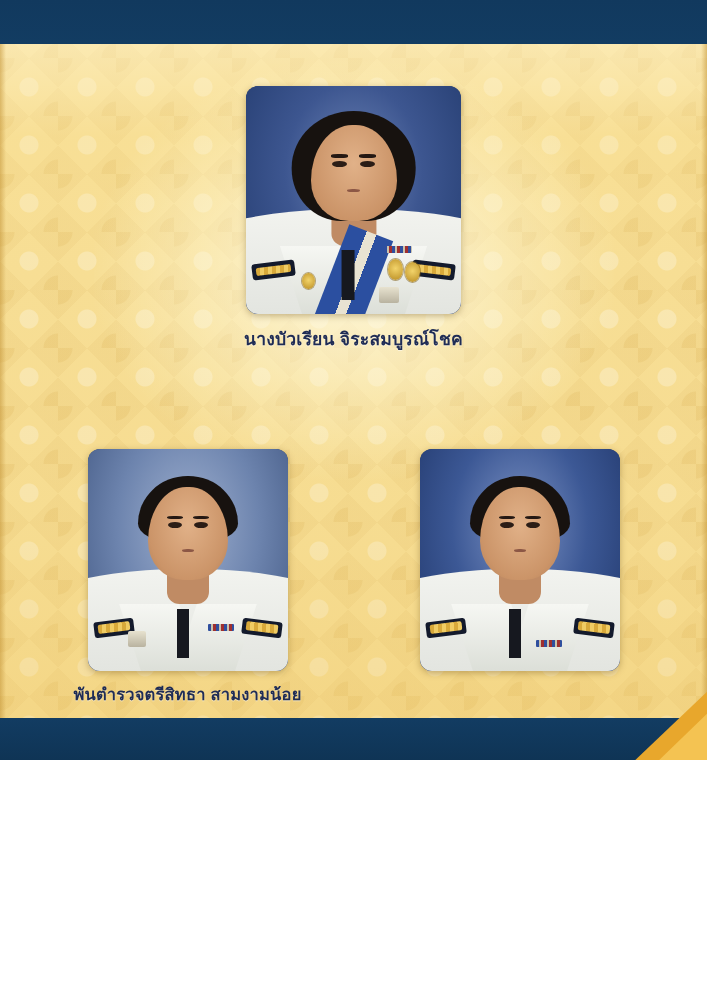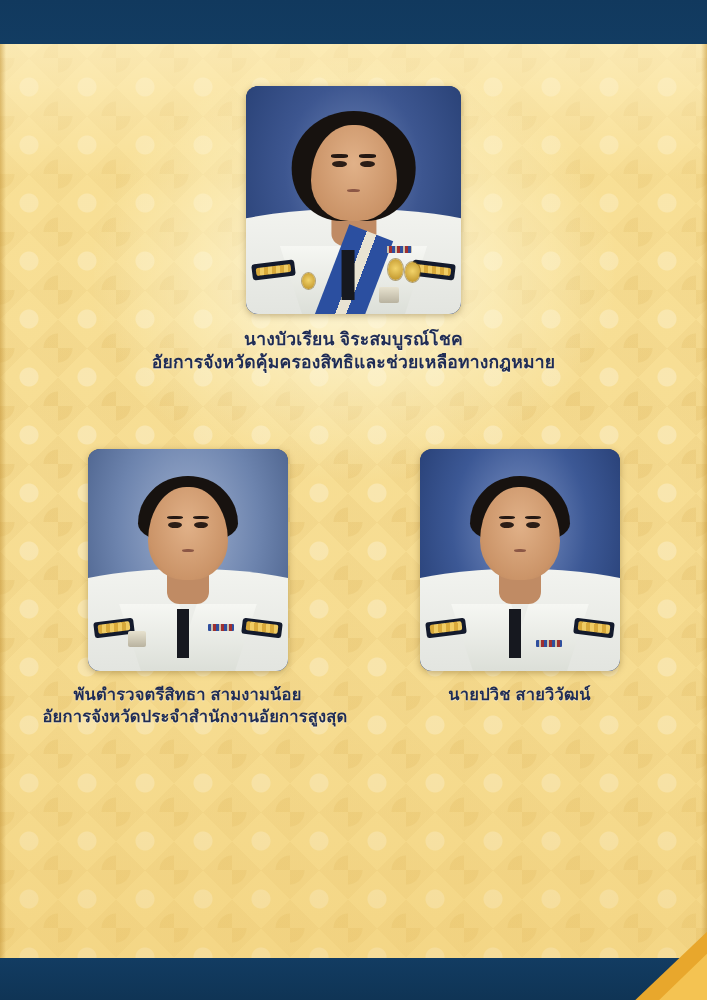--- a/index.html
+++ b/index.html
@@ -10,21 +10,21 @@
   body {
     width: 707px;
     height: 1000px;
     overflow: hidden;
     font-family: "Liberation Sans", sans-serif;
   }
 
   .page {
     position: relative;
     width: 707px;
-    height: 1000px;
+    height: 760px;
     background: #f6dd93;
     overflow: hidden;
   }
 
   
   .bg-pattern {
     position: absolute;
     inset: 0;
     background-color: #f7de95;
     background-image:
@@ -375,21 +375,20 @@
           <div class="pt-shoulder r"></div>
           <div class="pt-ribbon" style="left:64%; top:70%;"></div>
           <div class="pt-medal" style="left:66%; top:76%;"></div>
           <div class="pt-medal" style="left:74%; top:77%;"></div>
           <div class="pt-badge" style="left:62%; top:88%;"></div>
           <div class="pt-medal" style="left:26%; top:82%; width:6%; height:7%;"></div>
         </div>
       </div>
       <div class="caption">
         <span class="line">นางบัวเรียน  จิระสมบูรณ์โชค</span>
-        <span class="line">อัยการจังหวัดคุ้มครองสิทธิและช่วยเหลือทางกฎหมาย</span>
       </div>
     </div>
 
     <div class="row-bottom">
 
       <div class="cell">
         <div class="photo photo-sm">
           <div class="pt">
             <div class="pt-bg grey"></div>
             <div class="pt-torso"></div>
@@ -405,21 +404,20 @@
             <div class="pt-mouth"></div>
             <div class="pt-tie"></div>
             <div class="pt-shoulder l"></div>
             <div class="pt-shoulder r"></div>
             <div class="pt-ribbon" style="left:60%; top:79%;"></div>
             <div class="pt-badge" style="left:20%; top:82%;"></div>
           </div>
         </div>
         <div class="caption">
           <span class="line">พันตำรวจตรีสิทธา  สามงามน้อย</span>
-          <span class="line">อัยการจังหวัดประจำสำนักงานอัยการสูงสุด</span>
         </div>
       </div>
 
       <div class="cell">
         <div class="photo photo-sm">
           <div class="pt">
             <div class="pt-bg dark"></div>
             <div class="pt-torso"></div>
             <div class="pt-collar-l"></div>
             <div class="pt-collar-r"></div>
@@ -431,21 +429,20 @@
             <div class="pt-eye l"></div>
             <div class="pt-eye r"></div>
             <div class="pt-mouth"></div>
             <div class="pt-tie"></div>
             <div class="pt-shoulder l"></div>
             <div class="pt-shoulder r"></div>
             <div class="pt-ribbon" style="left:58%; top:86%;"></div>
           </div>
         </div>
         <div class="caption">
-          <span class="line">นายปวิช  สายวิวัฒน์</span>
         </div>
       </div>
 
     </div>
   </div>
 
   <div class="bottom-bar"></div>
   <div class="corner-fold">
     <div class="tri"></div>
     <div class="tri2"></div>

